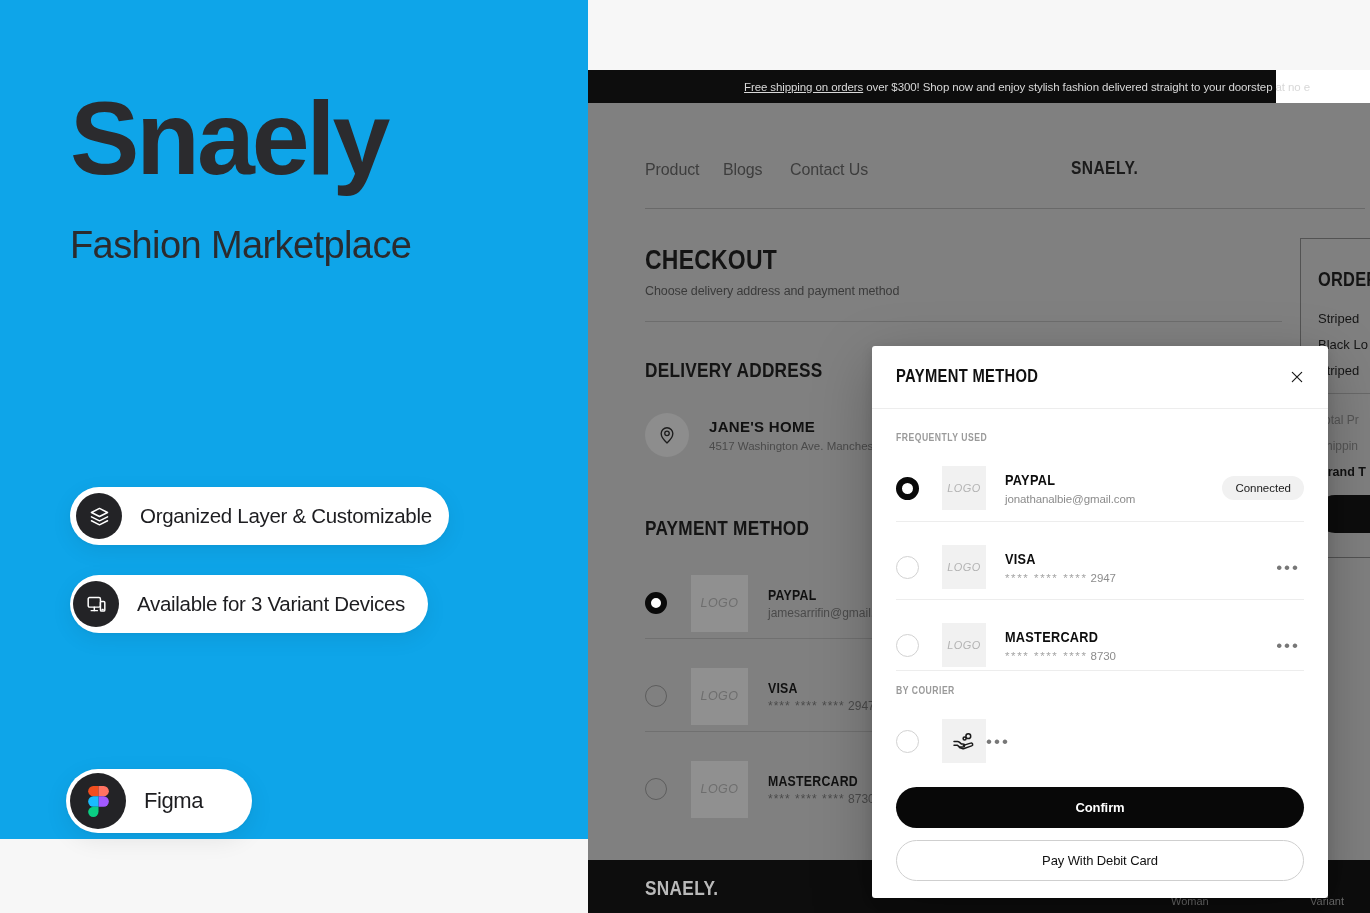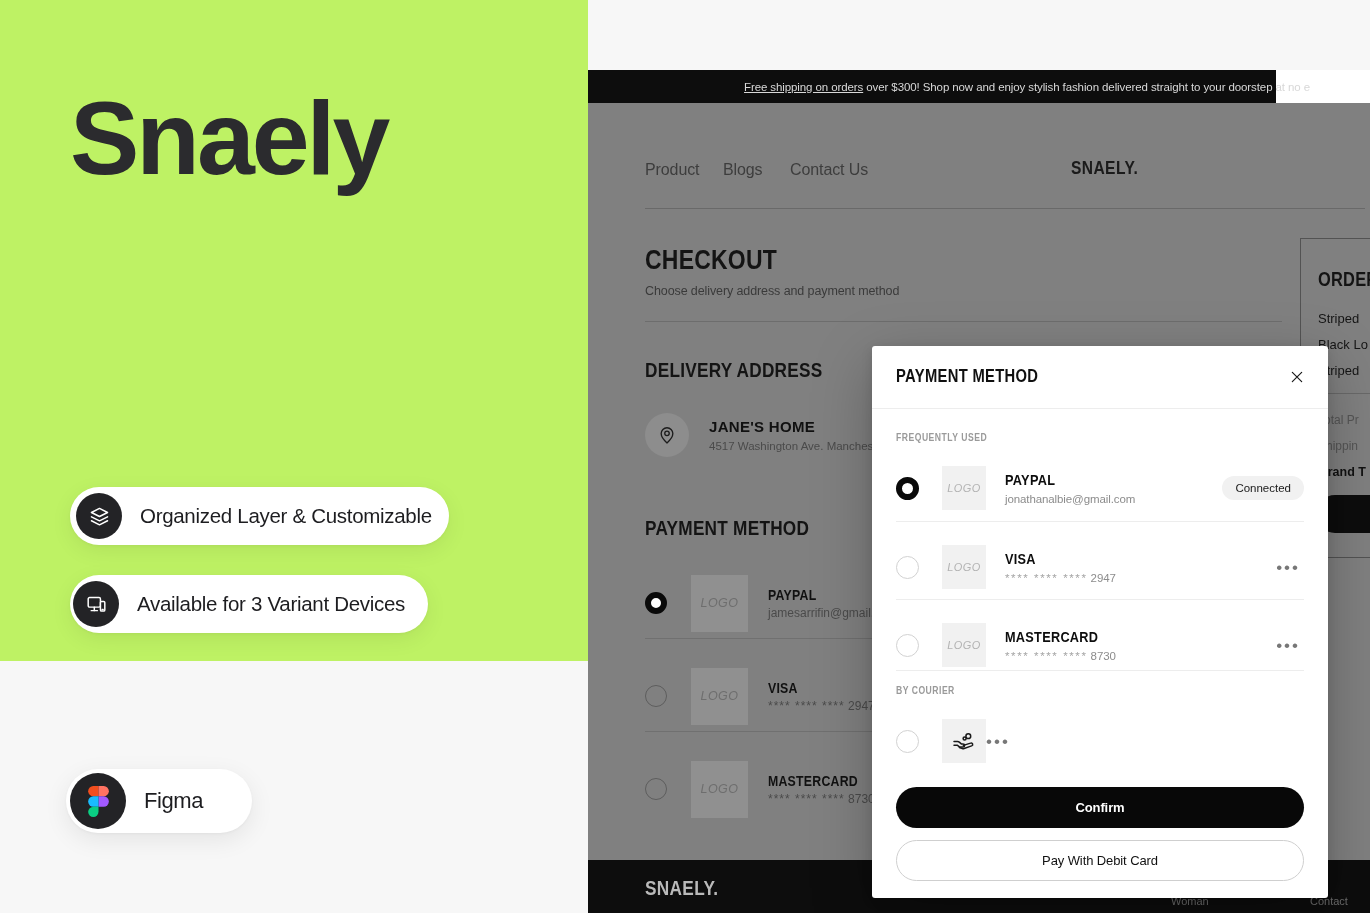--- a/index.html
+++ b/index.html
@@ -6,22 +6,22 @@
   html,body{
     width:1370px; height:913px; overflow:hidden;
     background:#f7f7f7;
     font-family:"Liberation Sans", sans-serif;
     -webkit-font-smoothing:antialiased;
   }
   #root{ position:relative; width:1370px; height:913px; }
 
   
   .promo{
-    position:absolute; left:0; top:0; width:588px; height:661px;
-    background:#bef264;
+    position:absolute; left:0; top:0; width:588px; height:839px;
+    background:#0ea5e9;
   }
   .promo-title{
     position:absolute; left:70px; top:86px;
     font-size:104px; line-height:104px; font-weight:700;
     letter-spacing:-3px; color:#2b2b2e;
   }
   .promo-sub{
     position:absolute; left:70px; top:222px;
     font-size:38px; line-height:46px; font-weight:400;
     letter-spacing:-0.6px; color:#2b2b2e;
@@ -272,20 +272,21 @@
   #btnConfirm{ top:441px; background:#080808; color:#fff; font-weight:600; }
   #btnDebit{ top:494px; background:#fff; color:#111; border:1px solid #cfcfcf; }
 </style>
 </head>
 <body>
 
 <div id="root">
 
   <div class="promo">
     <div class="promo-title">Snaely</div>
+    <div class="promo-sub">Fashion Marketplace</div>
 
 
     <div class="pill" id="pill1">
       <span class="badge">
         <svg viewBox="0 0 24 24" fill="none" stroke="#fff" stroke-width="1.7" stroke-linecap="round" stroke-linejoin="round">
           <path d="M12 2.8L2.8 7.4 12 12l9.2-4.6L12 2.8z"></path>
           <path d="M2.8 12.4L12 17l9.2-4.6"></path>
           <path d="M2.8 16.9L12 21.5l9.2-4.6"></path>
         </svg>
       </span>
@@ -399,21 +400,21 @@
       <div class="oc-rule"></div>
       <div class="oc-line" id="ocl0">Total Pr</div>
       <div class="oc-line" id="ocl1">Shippin</div>
       <div class="oc-grand">Grand T</div>
       <div class="oc-btn"></div>
     </div>
 
     <div class="footer">
       <div class="footer-logo cond">SNAELY.</div>
       <div class="footer-links" id="flink0">Woman</div>
-      <div class="footer-links" id="flink1">Contact</div>
+      <div class="footer-links" id="flink1">Variant</div>
     </div>
   </div>
 
   <div class="modal">
     <div class="m-head">
       <div class="m-title cond">PAYMENT METHOD</div>
       <div class="m-close">
         <svg viewBox="0 0 24 24" fill="none" stroke="#1c1c1c" stroke-width="1.8" stroke-linecap="round">
           <path d="M5 5l14 14M19 5L5 19"></path>
         </svg>

